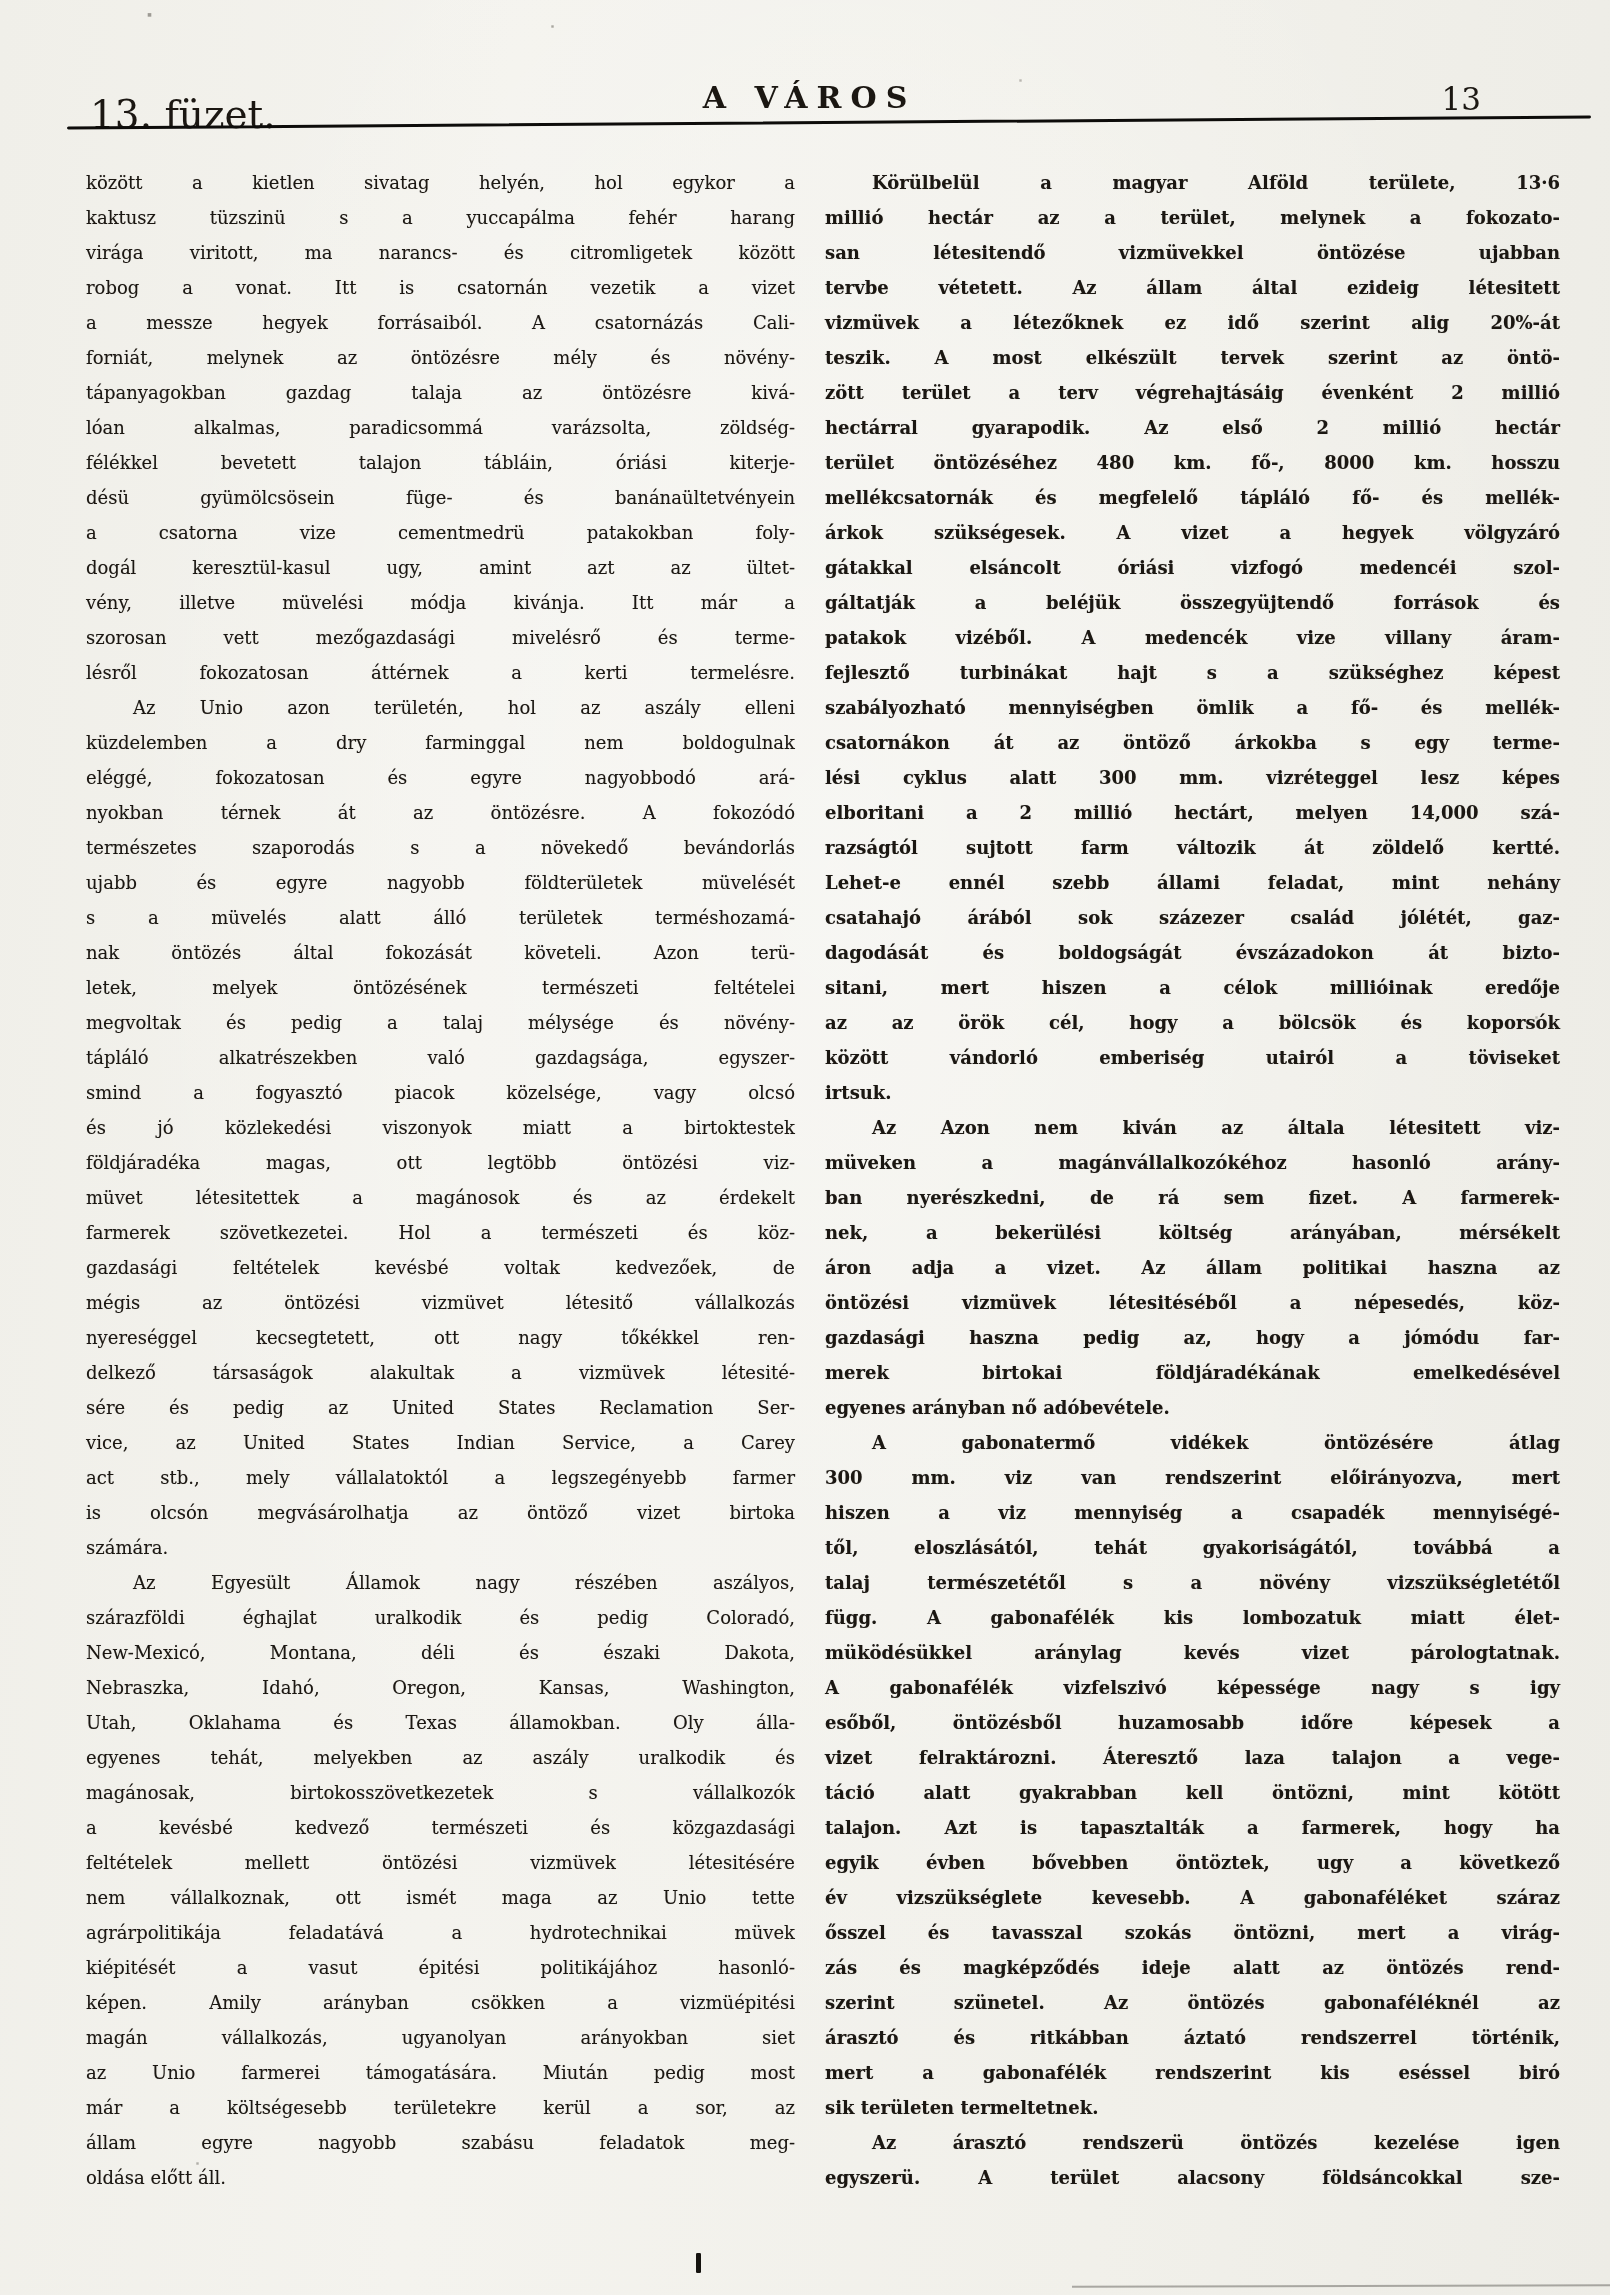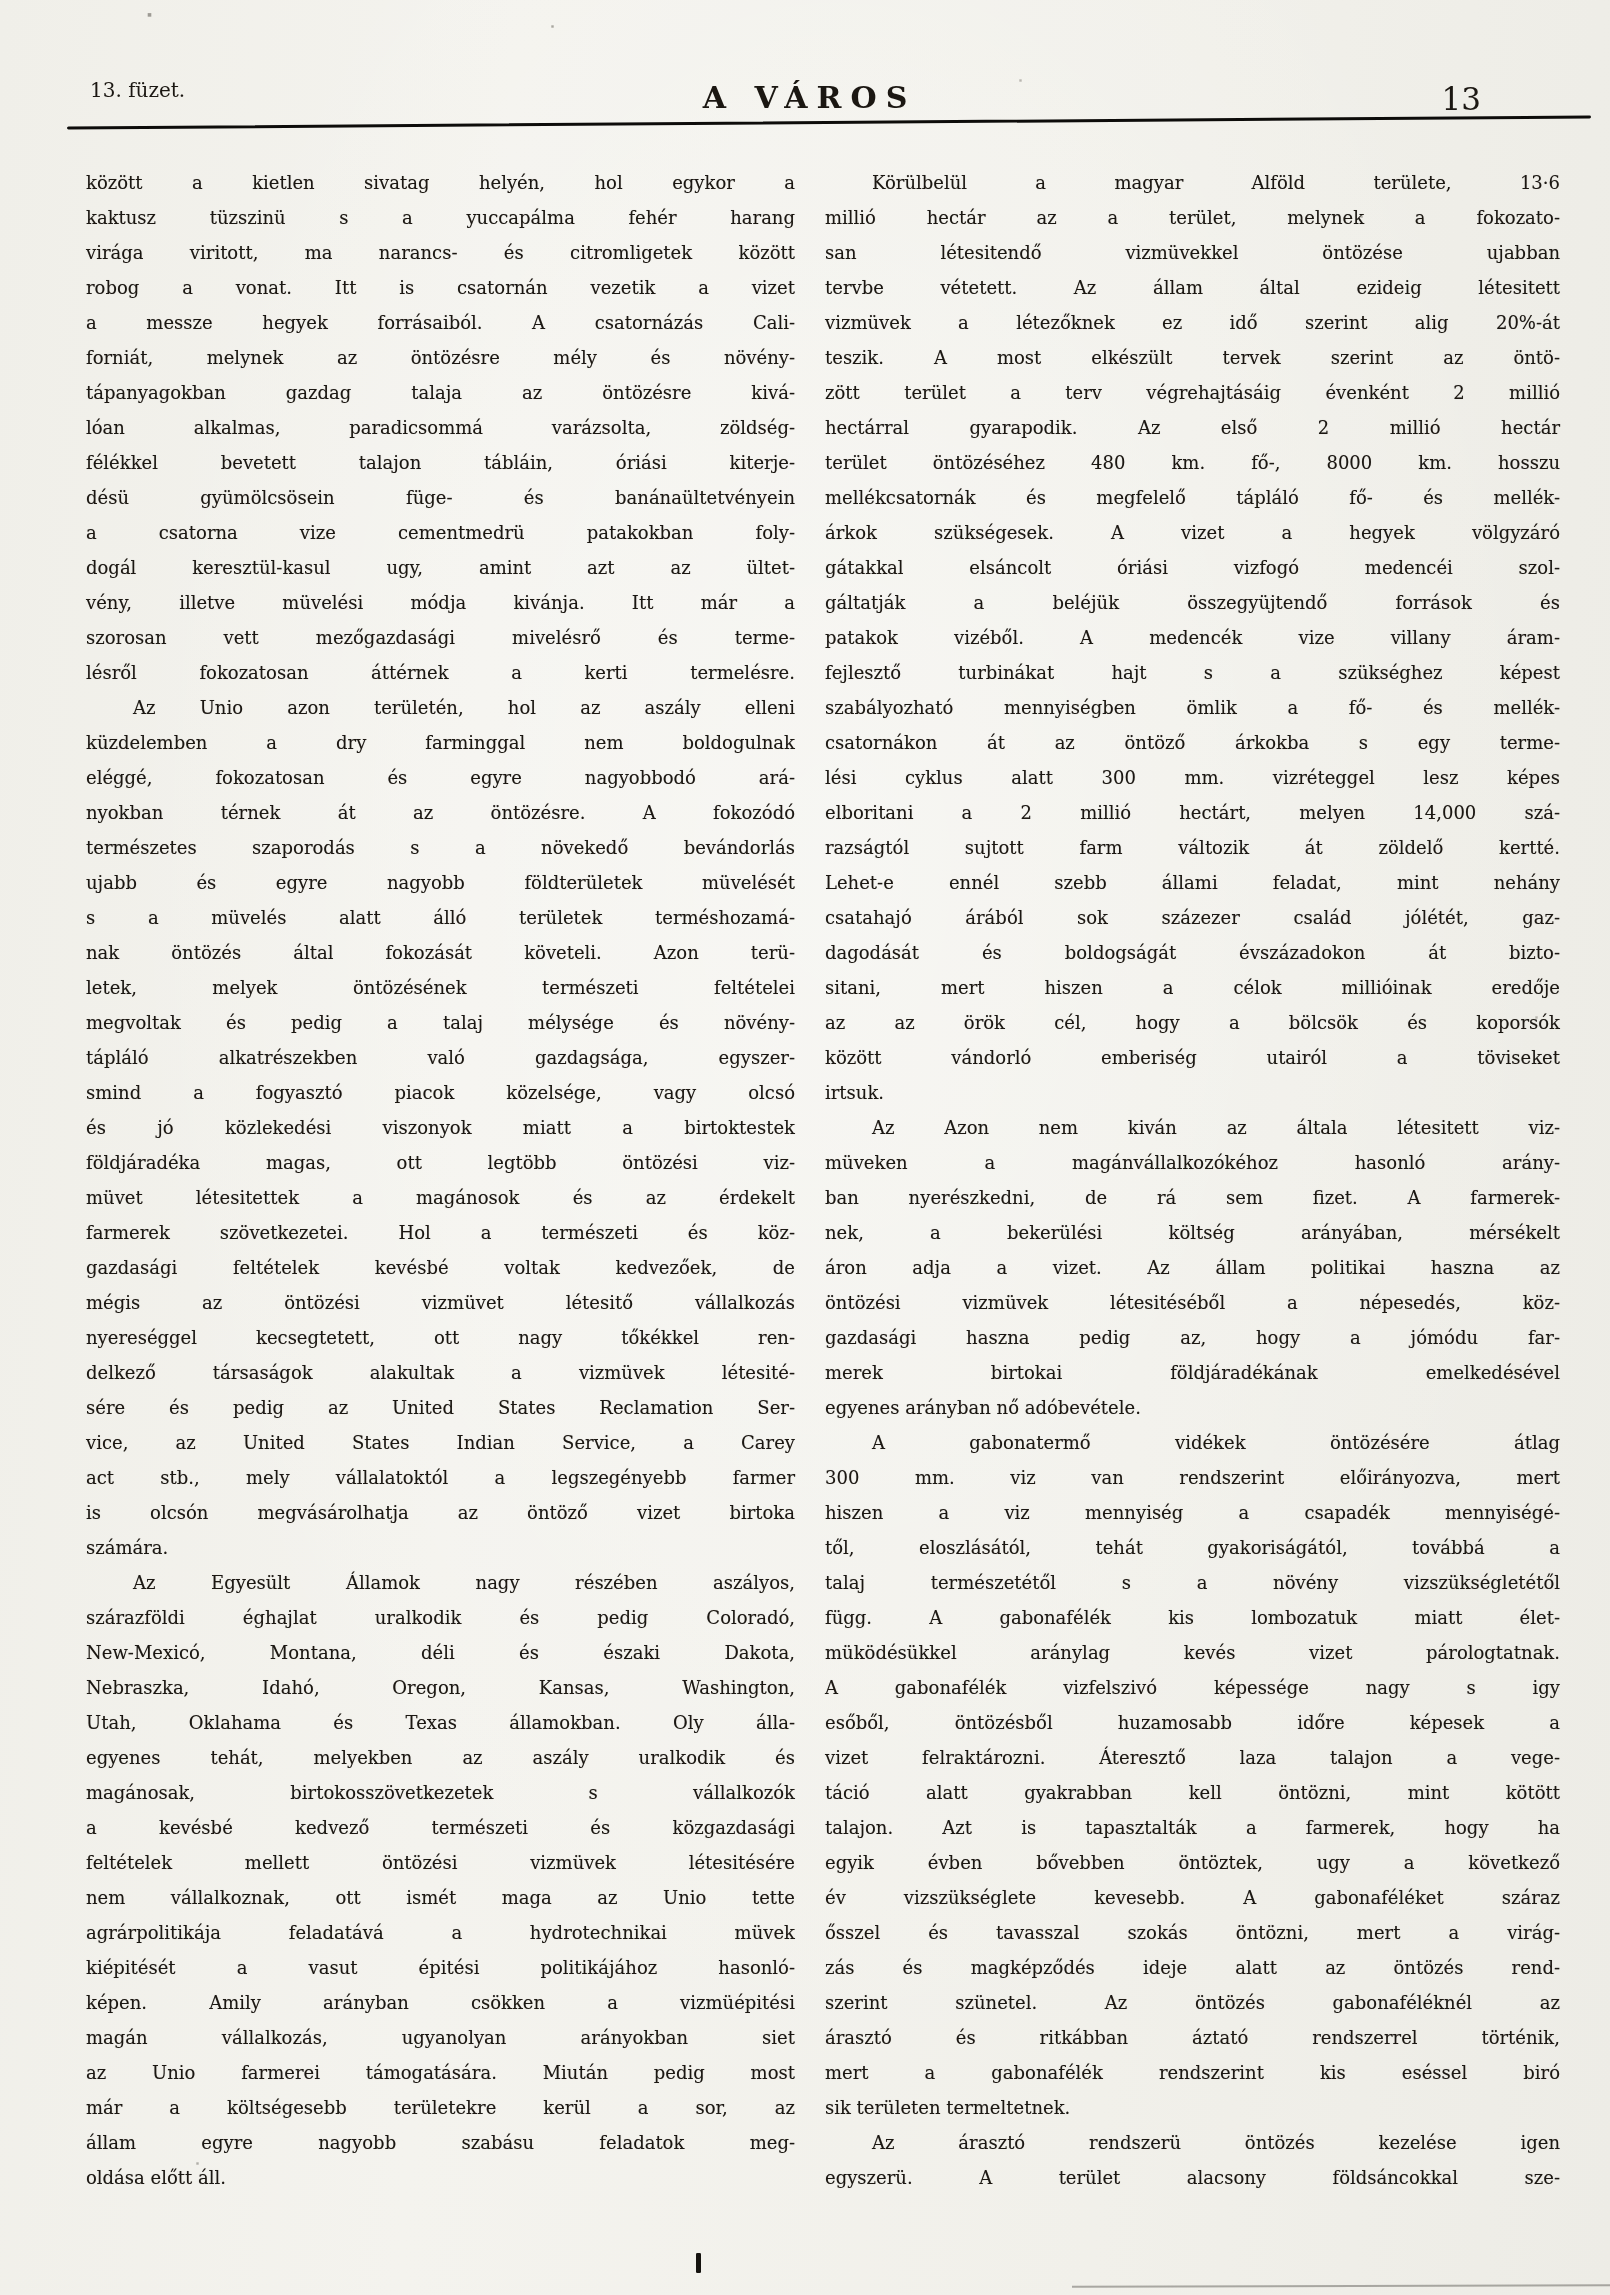--- a/index.html
+++ b/index.html
@@ -10,22 +10,22 @@
     background:
       radial-gradient(ellipse at 52% 38%, rgba(255,255,255,0.38), rgba(0,0,0,0) 62%),
       linear-gradient(93deg, #f0efe9, #f4f3ee 30%, #f1f0ea 70%, #edece6);
     font-family: "DejaVu Serif", "Liberation Serif", serif;
     color: #1b1712;
   }
   #page { position: absolute; inset: 0; }
 
   
   #issue-label {
-    position: absolute; left: 90px; top: 78px;
-    font-size: 20px; white-space: nowrap;
+    position: absolute; left: 90px; top: 92px;
+    font-size: 39px; white-space: nowrap;
   }
   #journal-title {
     position: absolute; left: 0; right: 0; top: 80px;
     text-align: center;
     font-size: 30px; font-weight: bold;
     letter-spacing: 0.30em; text-indent: 0.30em;
     white-space: nowrap;
   }
   #page-number {
     position: absolute; right: 129px; top: 81px;
@@ -39,21 +39,21 @@
     transform: rotate(-0.42deg);
   }
 
   
   .col {
     position: absolute; top: 165px;
     font-size: 18px; line-height: 35px;
     text-shadow: 0 0 0.7px rgba(27,23,18,0.32);
   }
   #col-left  { left: 86px;  width: 709px; }
-  #col-right { left: 825px; width: 735px; }
+  #col-right { left: 825px; width: 735px; font-weight: bold; }
 
   .para { margin: 0; }
   .line {
     text-align: justify;
     text-align-last: justify;
     white-space: normal;
   }
   .line.nojust { text-align: left; text-align-last: auto; }
   .para.indent .line:first-child { text-indent: 47px; }
 

